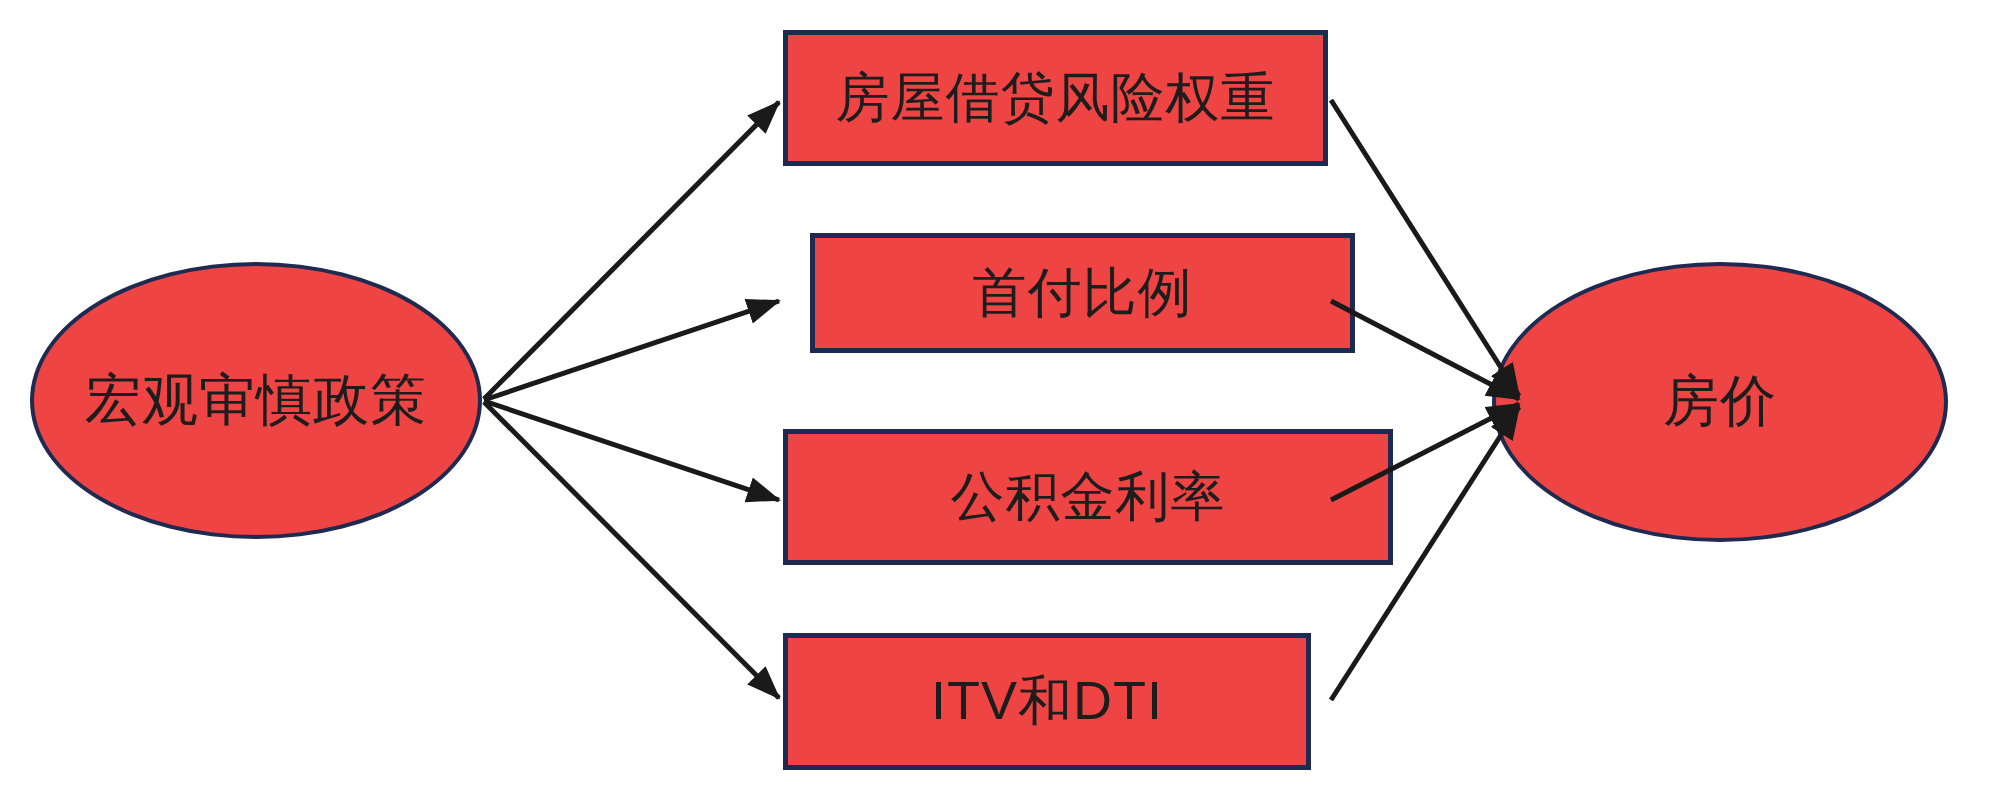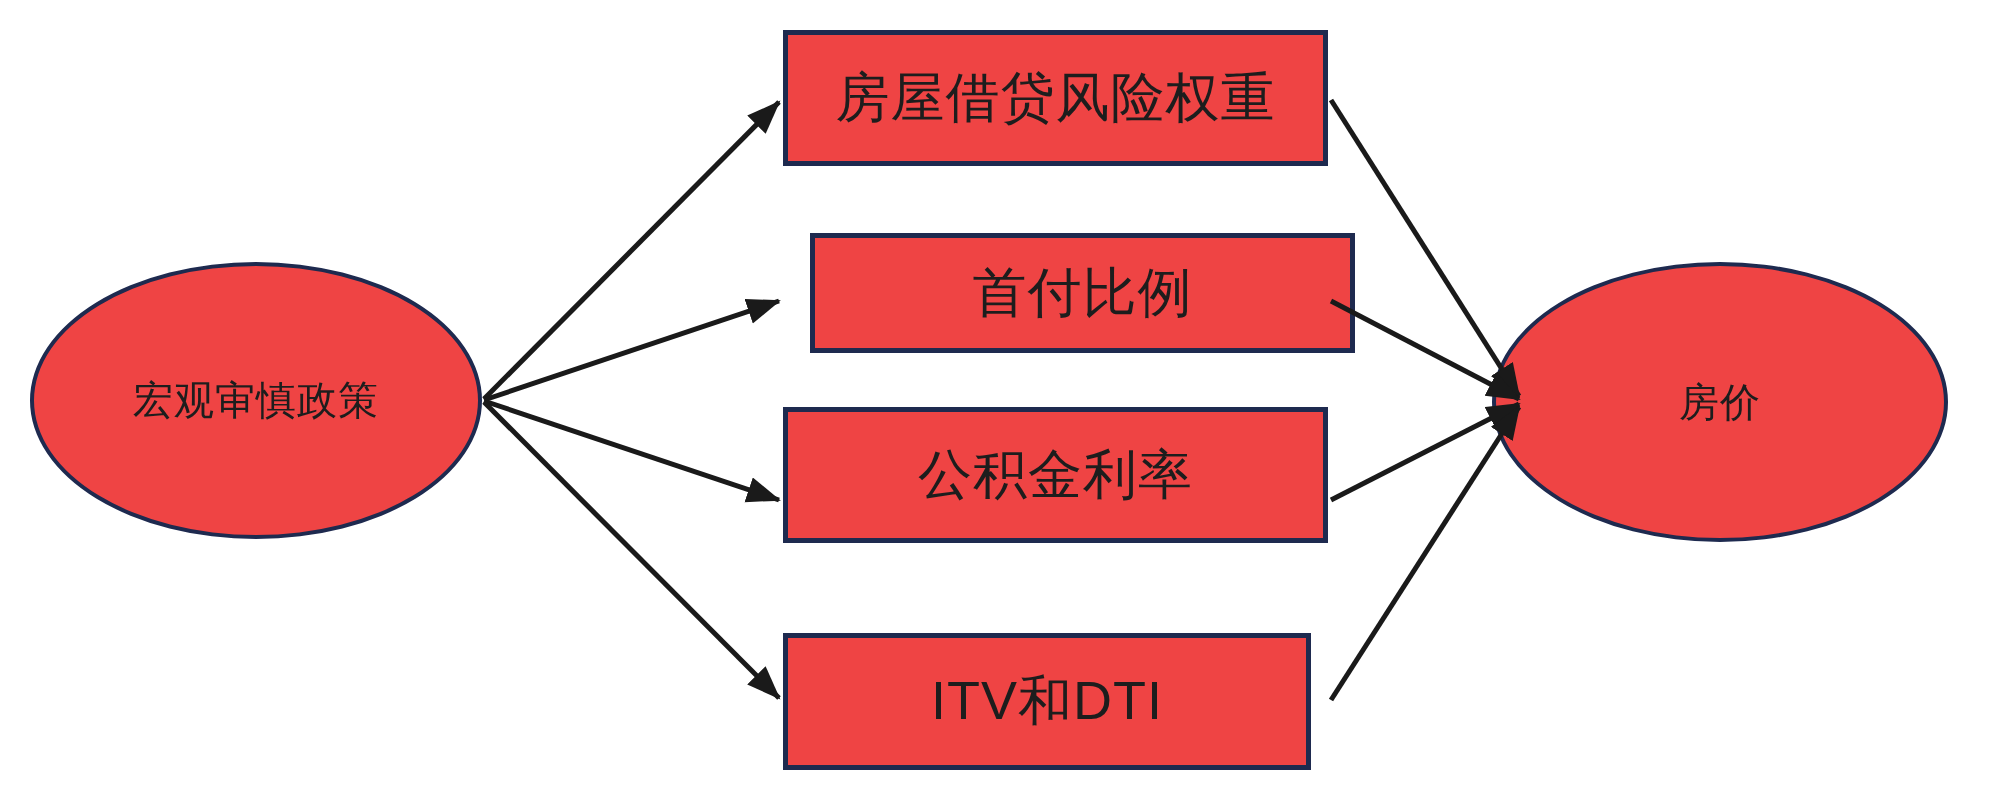--- a/index.html
+++ b/index.html
@@ -24,30 +24,30 @@
     background: #ef4444;
     z-index: 1;
     color: #1d1d1d;
     font-size: 54px;
     letter-spacing: 1px;
     text-align: center;
   }
   .ellipse {
     border: 4px solid #1e2a4f;
     border-radius: 50%;
-    font-size: 40px;
+    font-size: 56px;
   }
   .rect-box {
     border: 5px solid #1e2a4f;
   }
   #ellipse-source { left: 30px;   top: 262px; width: 452px; height: 277px; }
   #ellipse-target { left: 1492px; top: 262px; width: 456px; height: 280px; }
   #box-0 { left: 783px; top: 30px;  width: 545px; height: 136px; }
   #box-1 { left: 810px; top: 233px; width: 545px; height: 120px; }
-  #box-2 { left: 783px; top: 407px; width: 545px; height: 136px; }
+  #box-2 { left: 783px; top: 429px; width: 610px; height: 136px; }
   #box-3 { left: 783px; top: 633px; width: 528px; height: 137px; }
   svg.edges {
     position: absolute;
     left: 0;
     top: 0;
     z-index: 2;
     pointer-events: none;
   }
 </style>
 </head>

